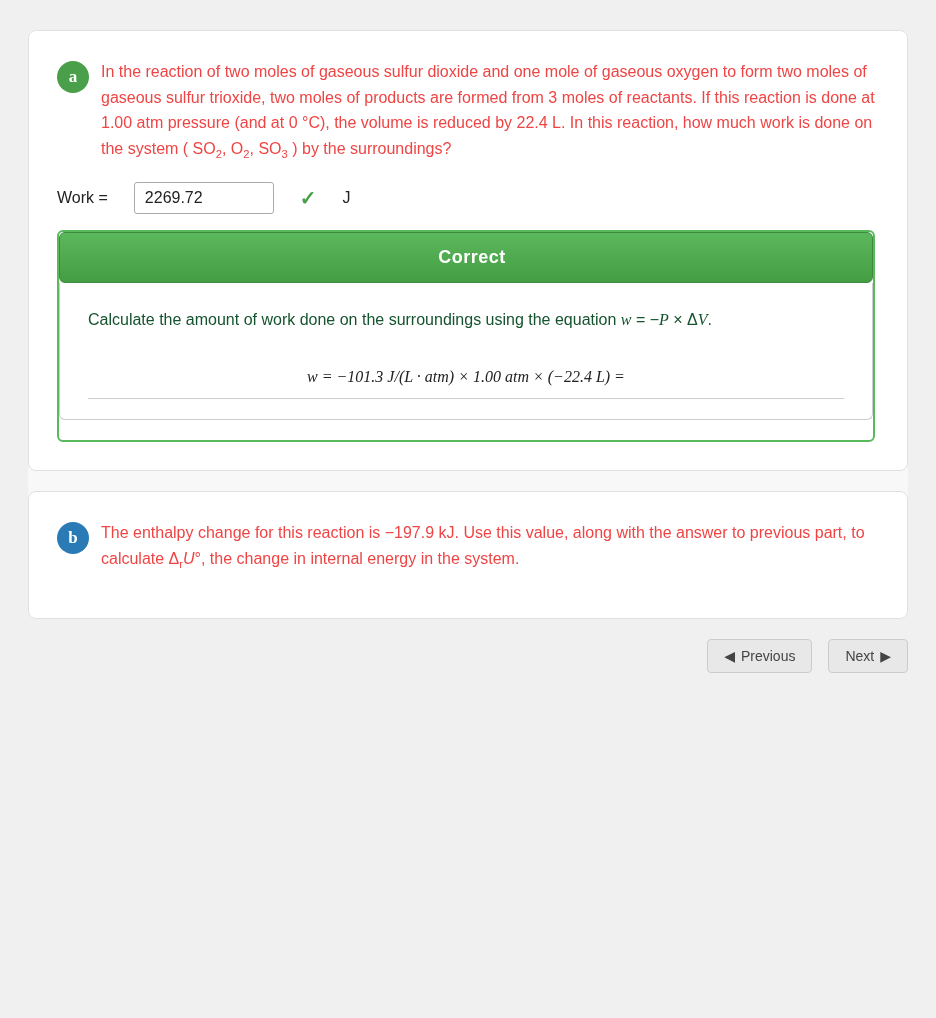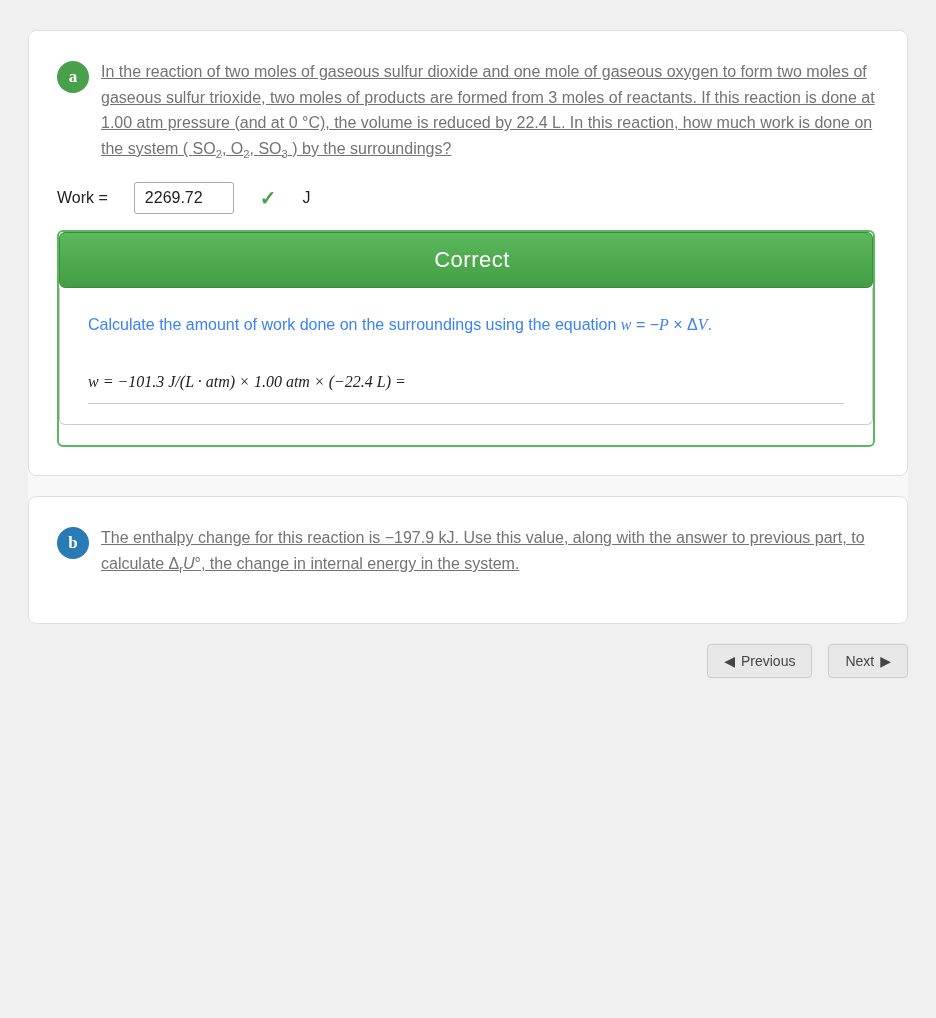--- a/index.html
+++ b/index.html
@@ -55,22 +55,21 @@
     }
 
     .badge-b {
       background: #2a7ab5;
     }
 
     .question-text {
       font-family: 'Arial', sans-serif;
       font-size: 16px;
       line-height: 1.6;
-      color: #737373;
-      text-decoration: underline;
+      color: #ef4444;
     }
 
     .chem-formula {
       font-family: 'Arial', sans-serif;
       font-size: 16px;
     }
 
     sub {
       font-size: 0.7em;
     }
@@ -88,21 +87,21 @@
     .answer-label {
       font-size: 16px;
       color: #222;
     }
 
     .answer-input {
       border: 1px solid #aaa;
       border-radius: 3px;
       padding: 6px 10px;
       font-size: 16px;
-      width: 100px;
+      width: 140px;
       background: white;
       color: #222;
       outline: none;
     }
 
     .checkmark {
       color: #4a9f4a;
       font-size: 20px;
       font-weight: bold;
     }
@@ -117,42 +116,42 @@
       background: linear-gradient(to bottom, #5cb85c, #449d44);
       border-radius: 6px;
       padding: 14px 20px;
       text-align: center;
       margin-bottom: 0;
       border: 1px solid #3d8b3d;
     }
 
     .correct-banner-text {
       color: white;
-      font-weight: normal;
-      font-size: 22px;
+      font-weight: bold;
+      font-size: 18px;
       font-family: 'Arial', sans-serif;
       letter-spacing: 0.5px;
       margin-left: 12px;
     }
 
     
     .solution-box {
       background: #ffffff;
       border: 1px solid #ccc;
       border-top: none;
       border-radius: 0 0 6px 6px;
       padding: 24px 28px 20px 28px;
       margin-bottom: 20px;
     }
 
     .solution-text {
       font-family: 'Arial', sans-serif;
       font-size: 16px;
       line-height: 1.6;
-      color: #3b82f6;
+      color: #14532d;
       margin-bottom: 28px;
     }
 
     .math-italic {
       font-style: italic;
       font-family: 'Georgia', serif;
     }
 
     .scrollable-equation {
       overflow-x: auto;
@@ -160,21 +159,21 @@
       border-bottom: 1px solid #ccc;
       margin-top: 8px;
     }
 
     .scrollable-equation-inner {
       white-space: nowrap;
       font-family: 'Georgia', serif;
       font-size: 16px;
       font-style: italic;
       color: #222;
-      text-align: left;
+      text-align: center;
       padding: 8px 0;
       min-width: 600px;
     }
 
     
     .part-b {
       background: #ffffff;
       border-radius: 8px;
       padding: 28px 32px 28px 28px;
       border: 1px solid #e0e0e0;

